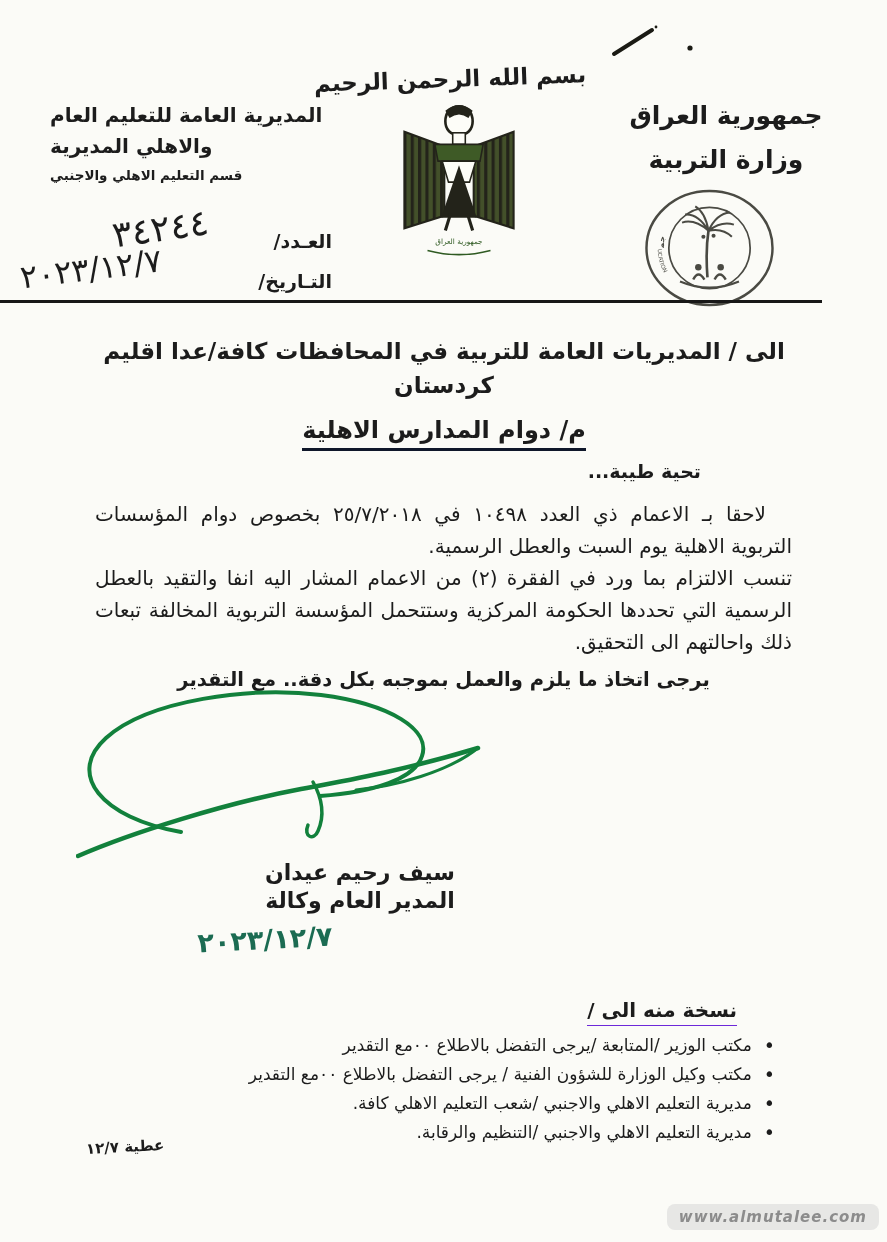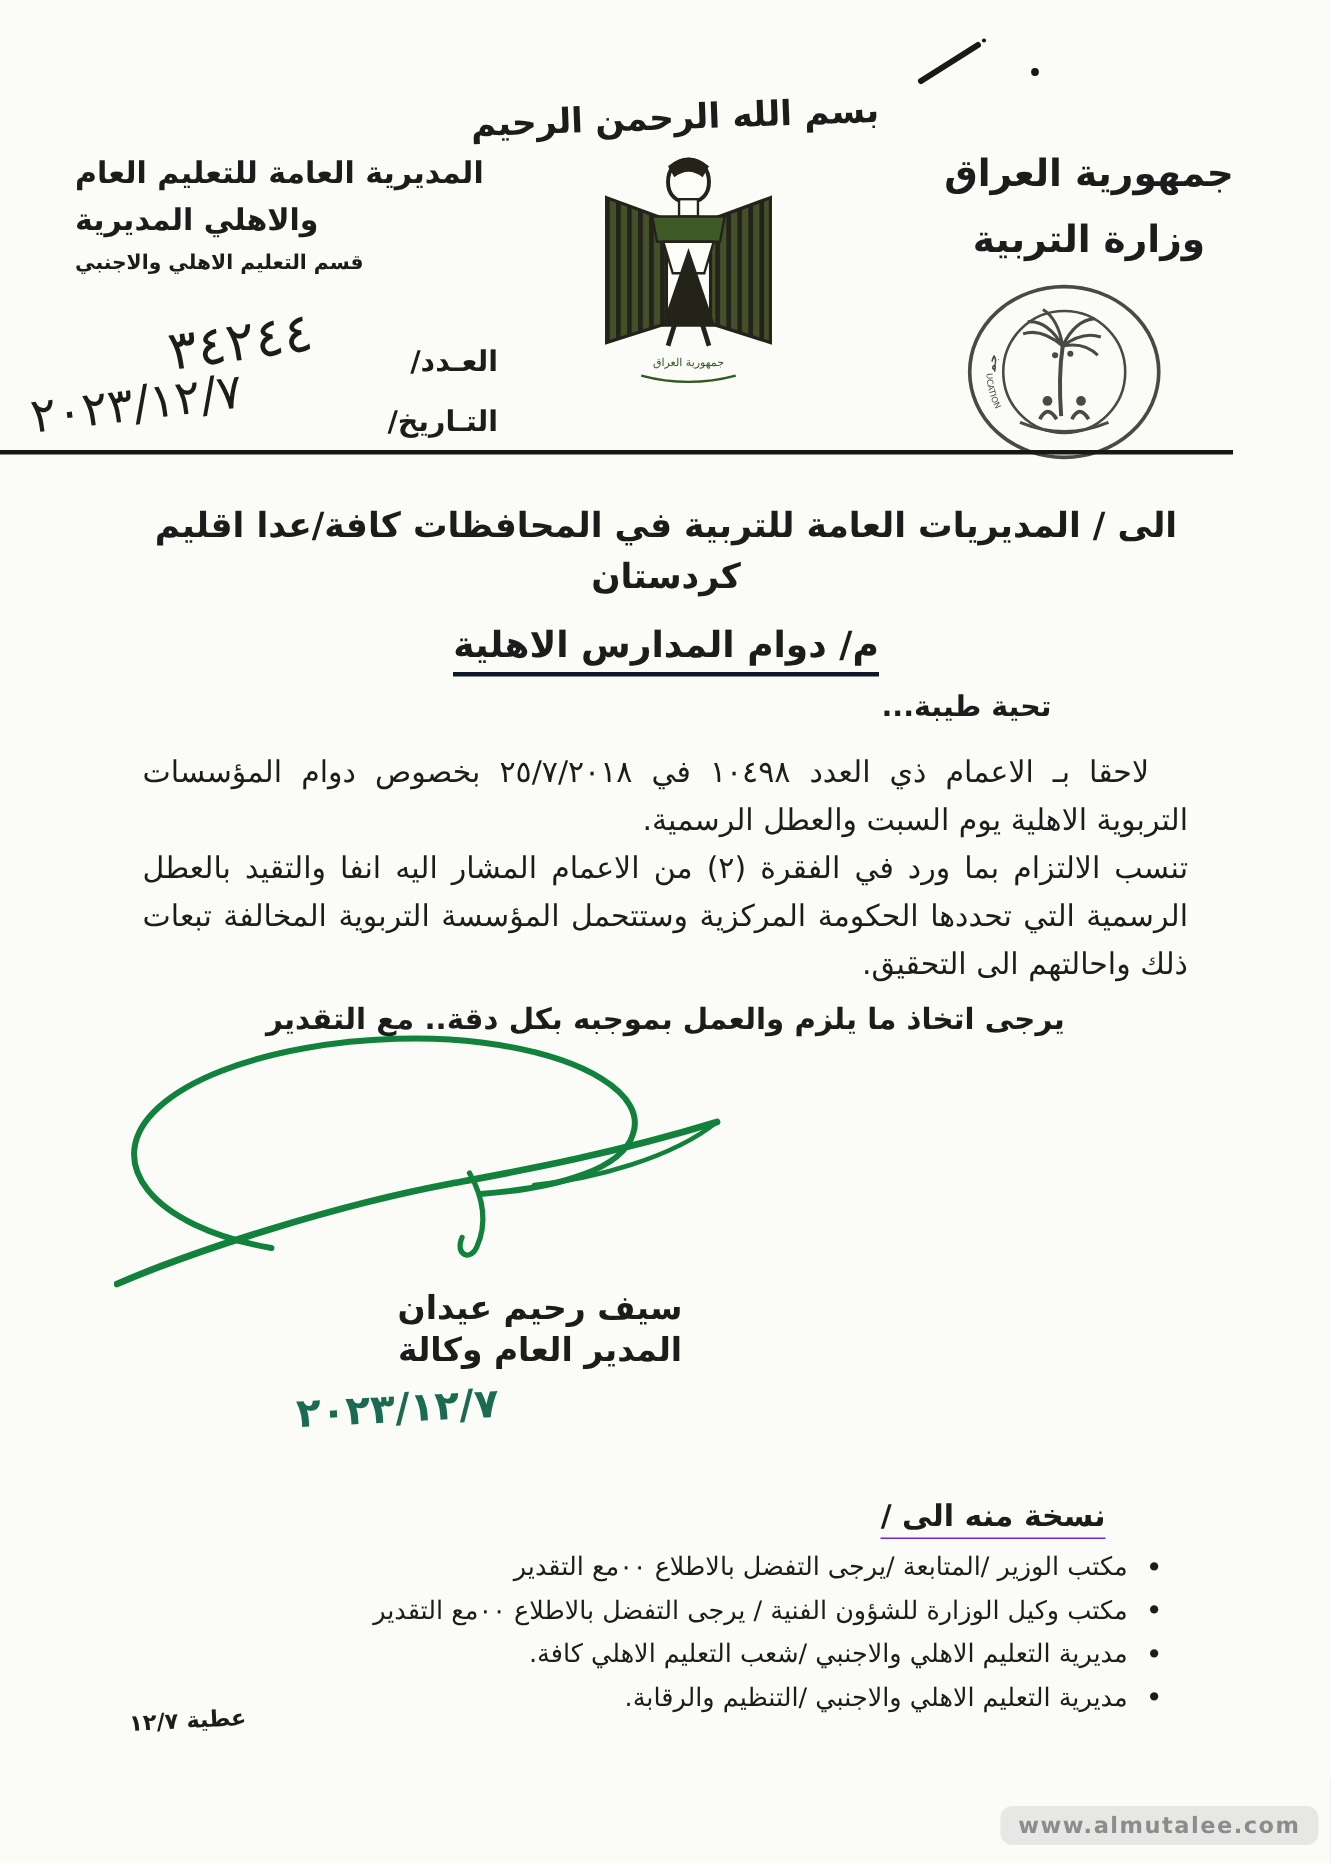--- a/index.html
+++ b/index.html
@@ -55,21 +55,21 @@
   
   .copies-h{right:150px;top:998px;font-size:20px;font-weight:bold;border-bottom:1px solid #6d28d9;padding-bottom:3px;}
   .copies{right:112px;top:1034px;margin:0;padding:0;list-style:none;font-size:17px;}
   .copies li{display:flex;align-items:flex-start;margin-bottom:6px;line-height:23px;}
   .copies .blt{font-size:19px;margin-left:12px;line-height:23px;}
 
   .margin-note{left:86px;top:1138px;font-size:15px;font-weight:bold;transform:rotate(-3deg);}
 
   .wm{left:auto;right:8px;top:1204px;direction:ltr;
       background:var(--watermark-bg,#e7e7e5);color:var(--watermark-text,#8c8c8c);
-      font-weight:bold;font-size:15px;letter-spacing:1px;
+      font-style:italic;font-weight:bold;font-size:15px;letter-spacing:1px;
       padding:4px 12px;border-radius:8px;}
 
   svg .ink{stroke:#32322b;fill:none;}
   svg .sig-stroke{stroke:var(--signature-ink,#12813c);fill:none;stroke-linecap:round;}
 </style>
 </head>
 <body>
 
 <div class="page">
 

